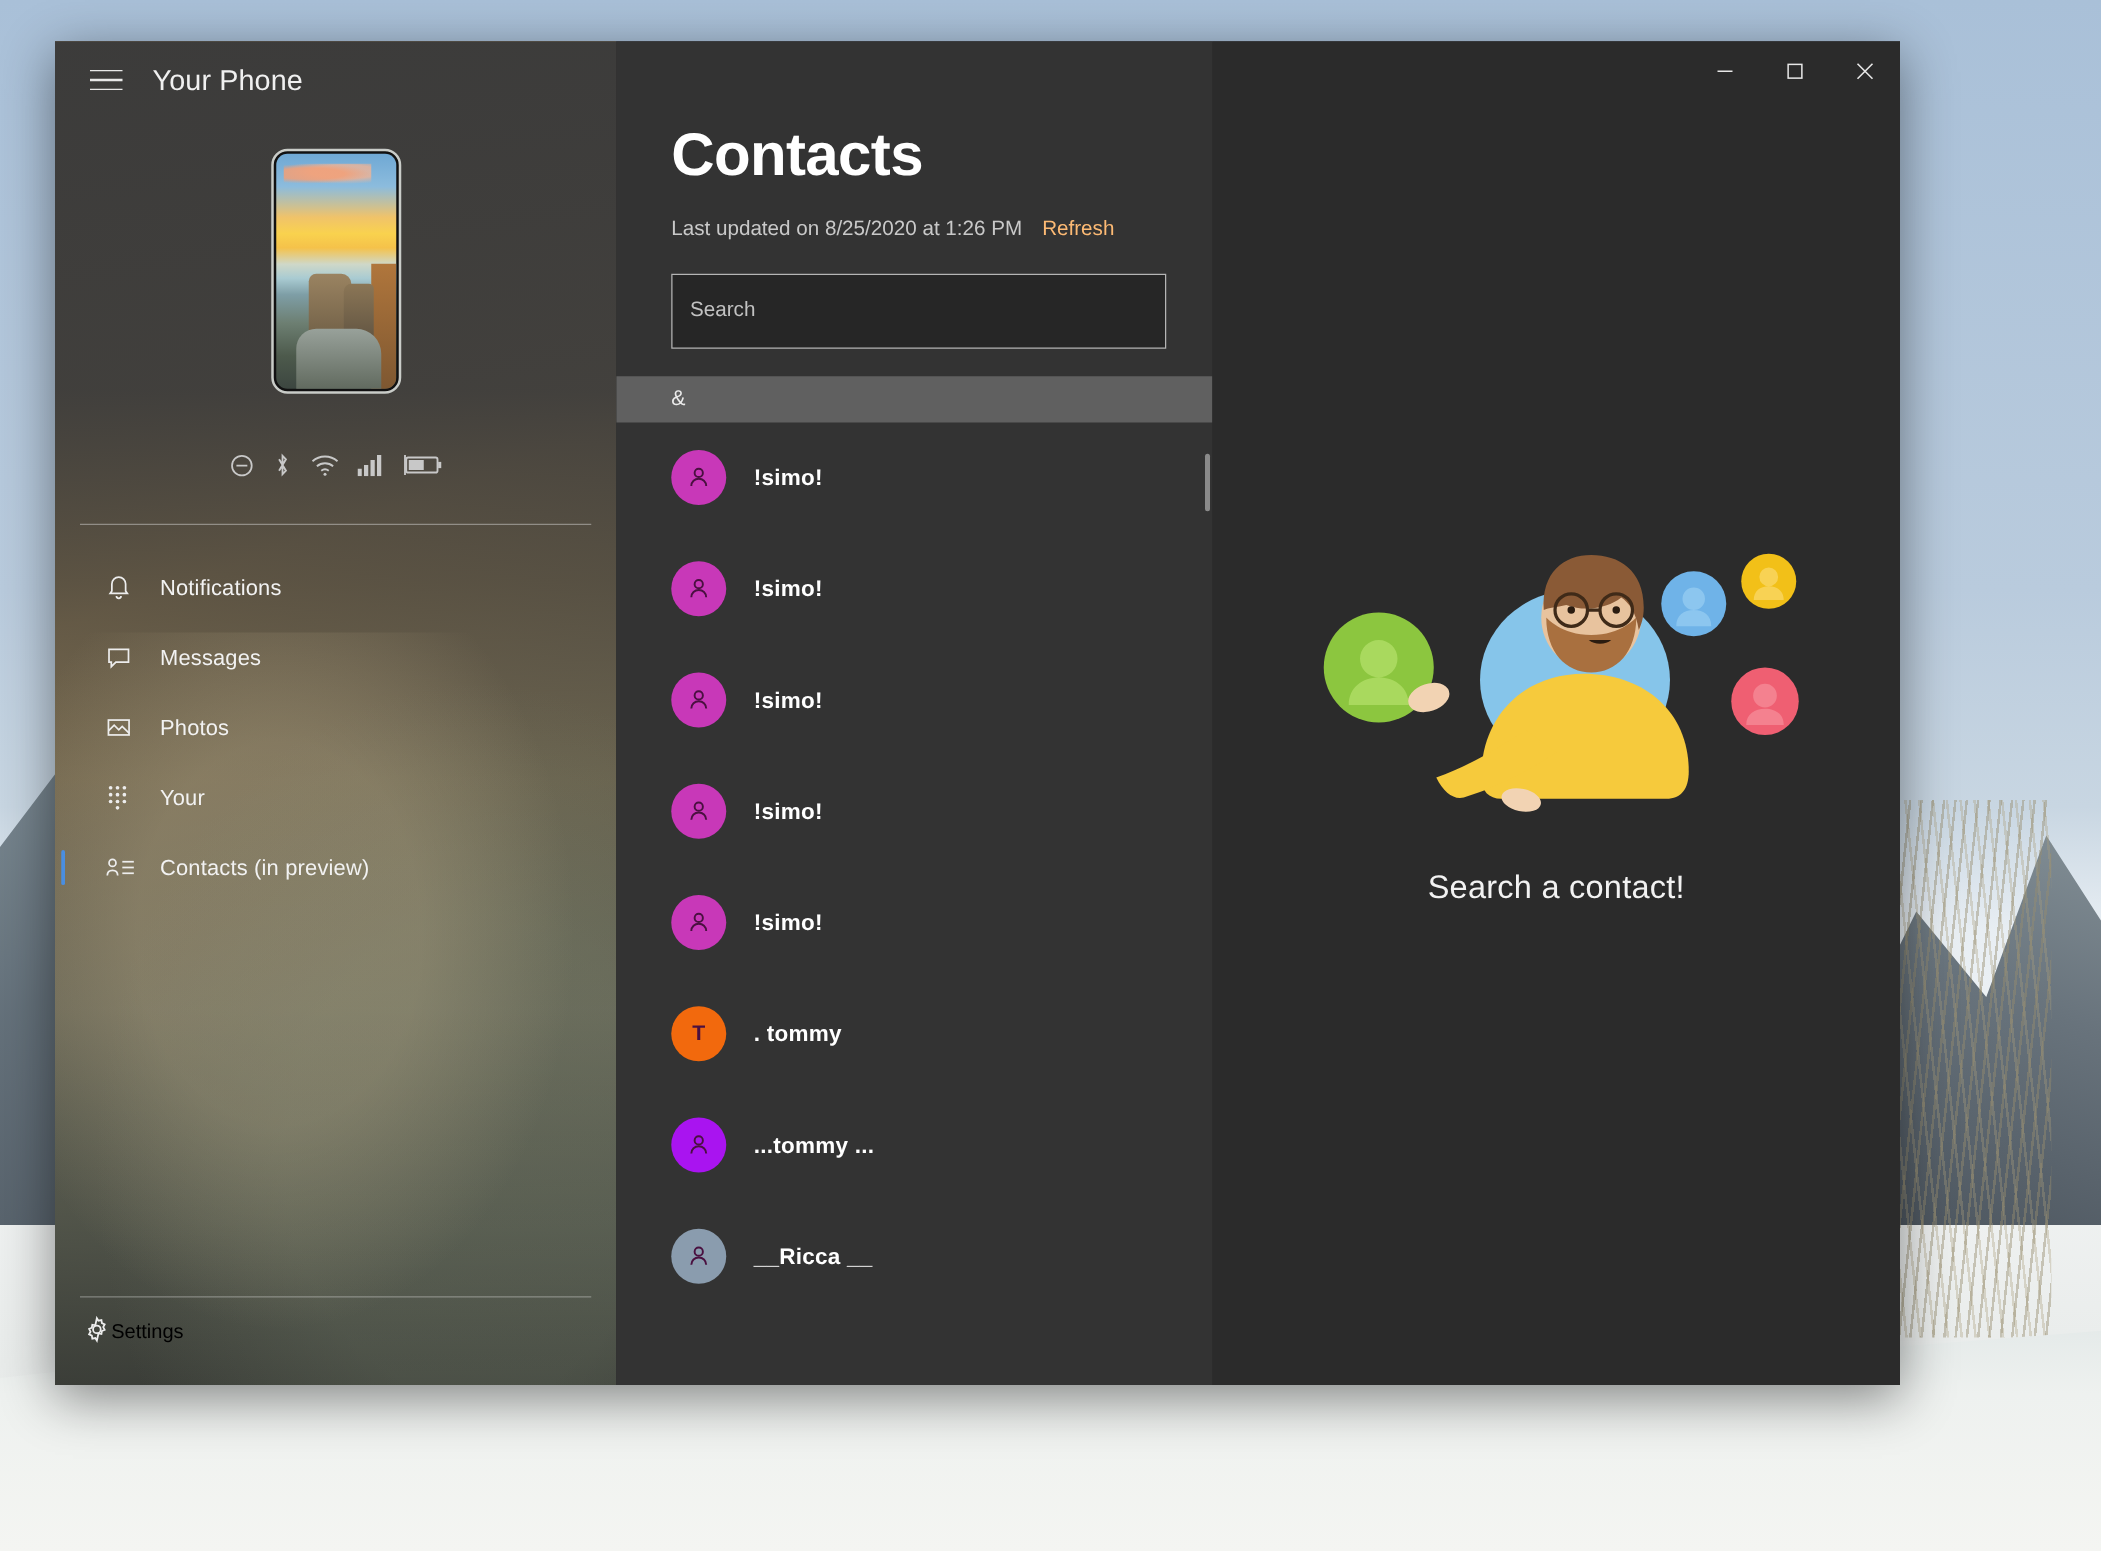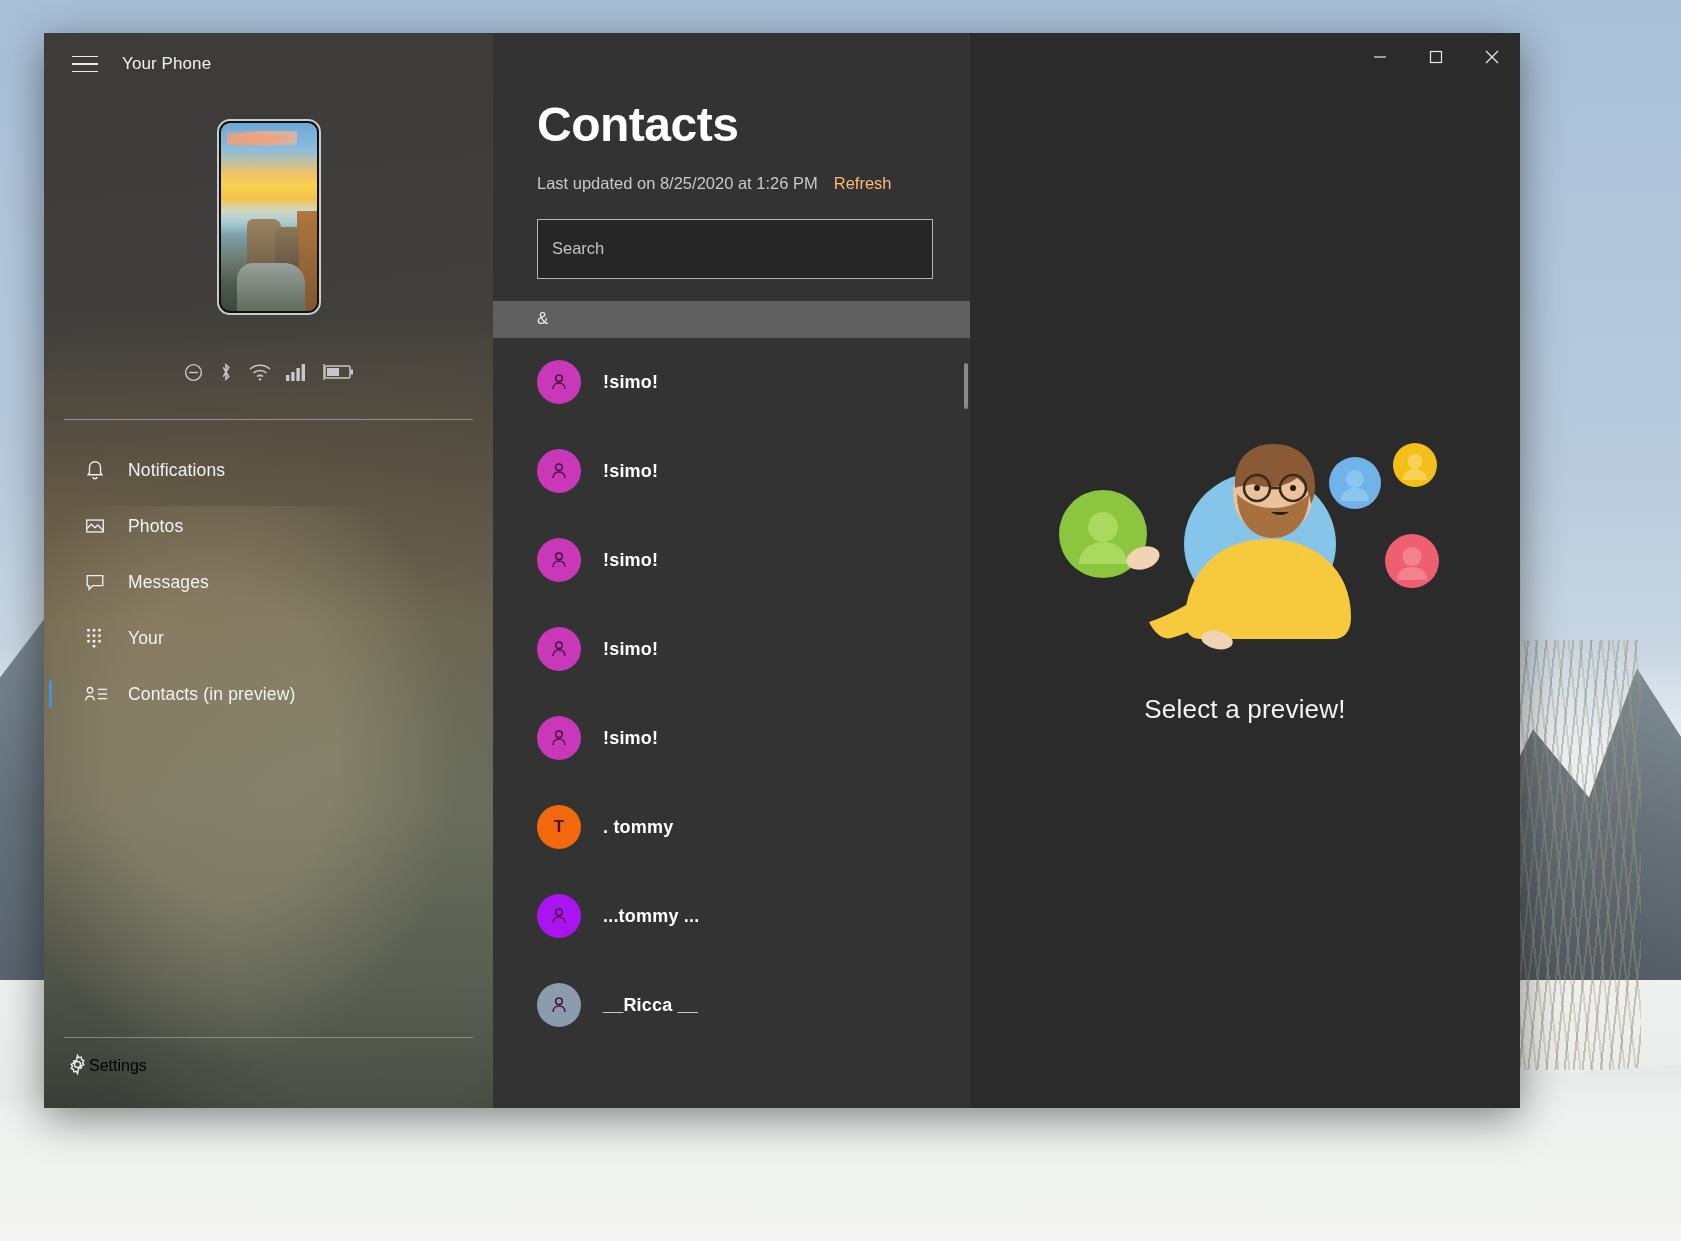--- a/index.html
+++ b/index.html
@@ -64,21 +64,21 @@
     content:""; position:absolute; left:0; right:0; top:44%; height:56%;
     background:
       radial-gradient(ellipse at 40% 40%, rgba(190,175,140,.30) 0 30%, transparent 62%),
       radial-gradient(ellipse at 75% 70%, rgba(120,130,110,.28) 0 32%, transparent 64%);
   }
   #sidebar-content { position:relative; z-index:2; height:100%; display:flex; flex-direction:column; }
 
   .titlerow { display:flex; align-items:center; height:62px; padding-left:18px; }
   .hamburger { width:46px; height:46px; display:flex; flex-direction:column; justify-content:center; align-items:center; gap:6px; cursor:pointer; }
   .hamburger span { display:block; width:26px; height:1.6px; background:#e9e9e9; }
-  .apptitle { color:#f0f0f0; font-size:17px; margin-left:14px; letter-spacing:.1px; }
+  .apptitle { color:#f0f0f0; font-size:23px; margin-left:14px; letter-spacing:.1px; }
 
   .phone-wrap { display:flex; justify-content:center; margin-top:24px; }
   .phone {
     width:104px; height:196px; border-radius:13px;
     border:2.5px solid #c9ccc8; padding:2px; background:#111;
   }
   .phone-screen {
     width:100%; height:100%; border-radius:9px; overflow:hidden; position:relative;
     background:linear-gradient(180deg,
       #6fa8d4 0%, #8cbcdd 14%,
@@ -249,35 +249,35 @@
               <path d="M10 19.5a2 2 0 0 0 4 0"></path>
             </svg>
           </div>
           <div class="nlabel">Notifications</div>
         </div>
 
         <div class="navitem">
 
           <div class="nicon">
             <svg width="22" height="22" viewBox="0 0 24 24" fill="none" stroke="#ededed" stroke-width="1.5">
+              <path d="M3.5 5h17v11h-11l-4 4v-4h-2z"></path>
+            </svg>
+          </div>
+          <div class="nlabel">Messages</div>
+        </div>
+
+        <div class="navitem">
+
+          <div class="nicon">
+            <svg width="22" height="22" viewBox="0 0 24 24" fill="none" stroke="#ededed" stroke-width="1.5">
               <rect x="3" y="5.5" width="18" height="13"></rect>
               <path d="M3 15l5-5 4 4 3-3 6 6"></path>
             </svg>
           </div>
           <div class="nlabel">Photos</div>
-        </div>
-
-        <div class="navitem">
-
-          <div class="nicon">
-            <svg width="22" height="22" viewBox="0 0 24 24" fill="none" stroke="#ededed" stroke-width="1.5">
-              <path d="M3.5 5h17v11h-11l-4 4v-4h-2z"></path>
-            </svg>
-          </div>
-          <div class="nlabel">Messages</div>
         </div>
 
         <div class="navitem">
 
           <div class="nicon">
             <svg width="20" height="22" viewBox="0 0 20 24" fill="#ededed">
               <circle cx="4" cy="3.5" r="1.6"></circle>
                 <circle cx="10" cy="3.5" r="1.6"></circle>
                 <circle cx="16" cy="3.5" r="1.6"></circle>
               <circle cx="4" cy="9.5" r="1.6"></circle>
@@ -466,17 +466,17 @@
           <circle cx="212" cy="72" r="13" fill="none" stroke="#3f2a18" stroke-width="2.6"></circle>
           <circle cx="248" cy="72" r="13" fill="none" stroke="#3f2a18" stroke-width="2.6"></circle>
           <line x1="225" y1="72" x2="235" y2="72" stroke="#3f2a18" stroke-width="2.6"></line>
 
           <circle cx="212" cy="72" r="3" fill="#2b1c10"></circle>
           <circle cx="248" cy="72" r="3" fill="#2b1c10"></circle>
 
           <path d="M226 96a12 9 0 0 0 18 0z" fill="#2b1c10"></path>
         </svg>
       </div>
-      <div class="empty-text">Select a preview!</div>
+      <div class="empty-text">Search a contact!</div>
     </div>
 
   </div>
 </div>
 
 </body></html>

